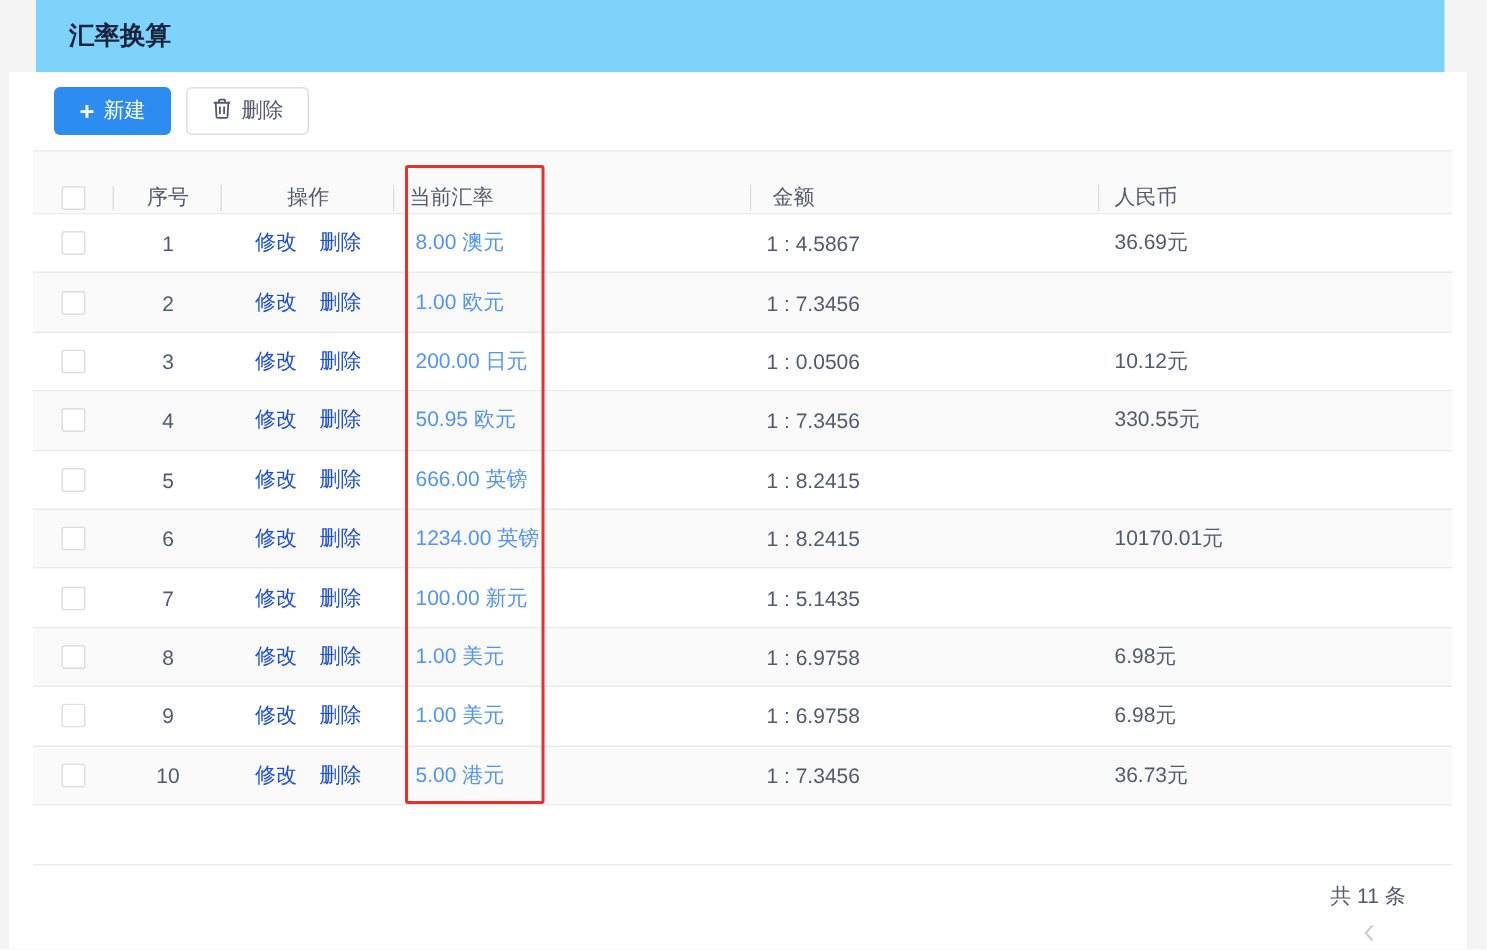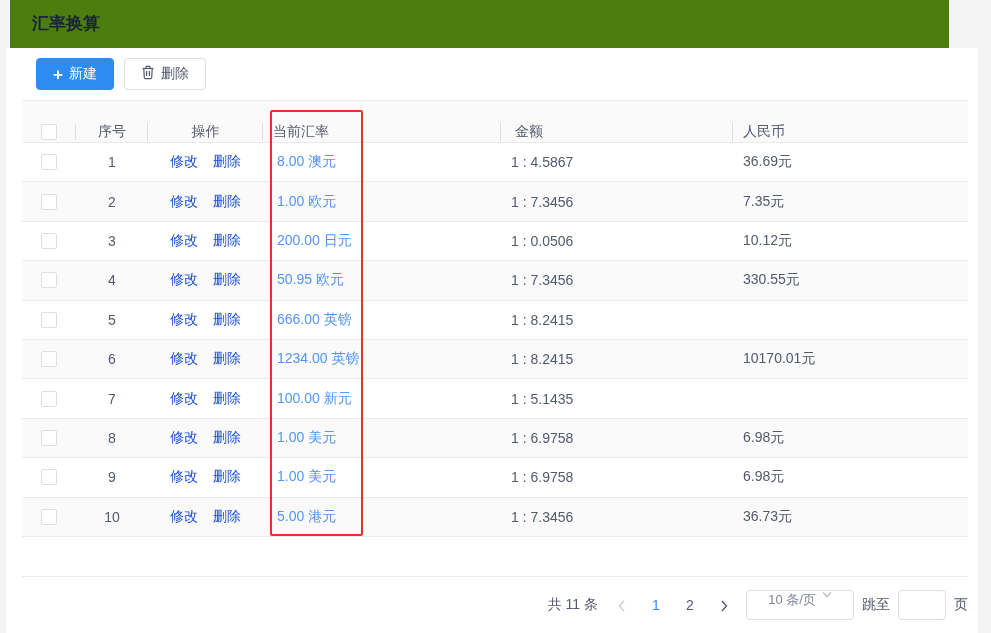--- a/index.html
+++ b/index.html
@@ -8,22 +8,22 @@
     font-family: "Liberation Sans", "DejaVu Sans", sans-serif;
     background: #f4f4f5;
     color: #515a6e;
     font-size: 14px;
     overflow: hidden;
   }
   .page { position: relative; width: 991px; height: 633px; }
 
   
   .header-strip {
-    position: absolute; left: 10px; top: 0; width: 939px; height: 48px;
-    background: #4d7c0f;
+    position: absolute; left: 24px; top: 0; width: 939px; height: 48px;
+    background: #7dd3fc;
   }
   .card {
     position: absolute; left: 6px; top: 48px; width: 972px; height: 585px;
     background: #fff;
   }
 
   .page-title {
     position: absolute; left: 22px; top: 12px;
     font-size: 17px; font-weight: bold; color: #17233d;
   }
@@ -76,21 +76,21 @@
 
   
   .highlight-box {
     position: absolute; left: 270px; top: 110px; width: 93px; height: 426px;
     border: 2px solid #e8312d; border-radius: 2px; pointer-events: none;
   }
 
   
   .pagination {
     position: absolute; right: 10px; top: 541px; height: 32px;
-    display: flex; align-items: center; font-size: 14px; color: #515a6e;
+    display: flex; align-items: center; font-size: 14px; color: #515a6e; flex-direction: column;
   }
   .pagination > * { margin-left: 8px; }
   .total-text { margin-right: 4px; }
   .pager-item {
     min-width: 28px; height: 28px; line-height: 28px; text-align: center;
     cursor: pointer; margin-left: 6px; user-select: none;
   }
   .pager-prev { color: #ccc; cursor: default; }
   .pager-next { color: #515a6e; }
   .pager-page.active { color: #2d8cf0; }
@@ -165,21 +165,20 @@
     <div class="td c-center">
       <span class="checkbox"></span>
     </div>
     <div class="td c-center">2</div>
     <div class="td actions">
       <a class="link">修改</a>
       <a class="link">删除</a>
     </div>
     <div class="td c-amount blue">1.00 欧元</div>
     <div class="td c-rate">1 : 7.3456</div>
-    <div class="td c-rmb">7.35元</div>
   </div>
 
   <div class="tr">
     <div class="td c-center">
       <span class="checkbox"></span>
     </div>
     <div class="td c-center">3</div>
     <div class="td actions">
       <a class="link">修改</a>
       <a class="link">删除</a>

